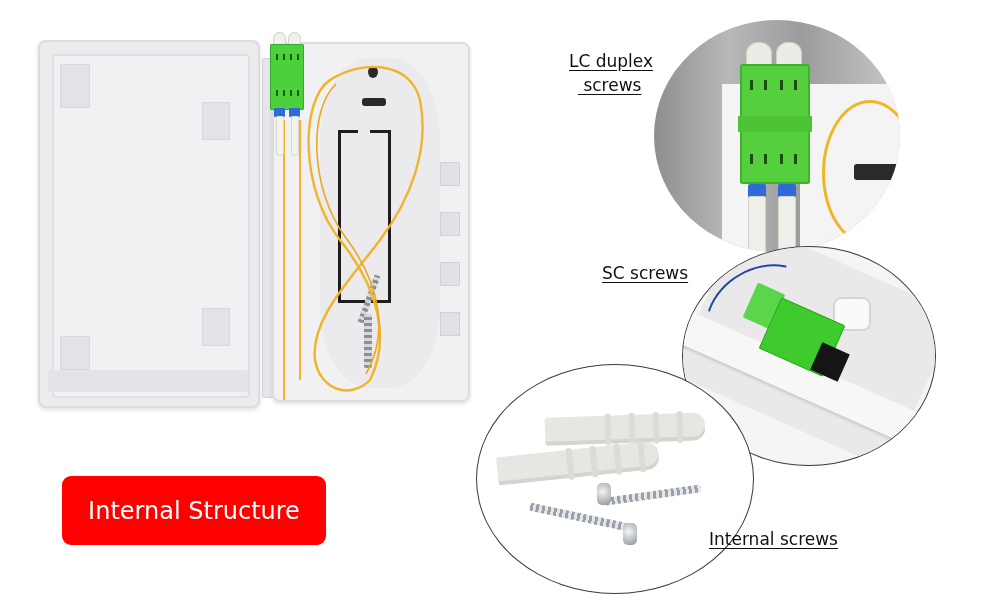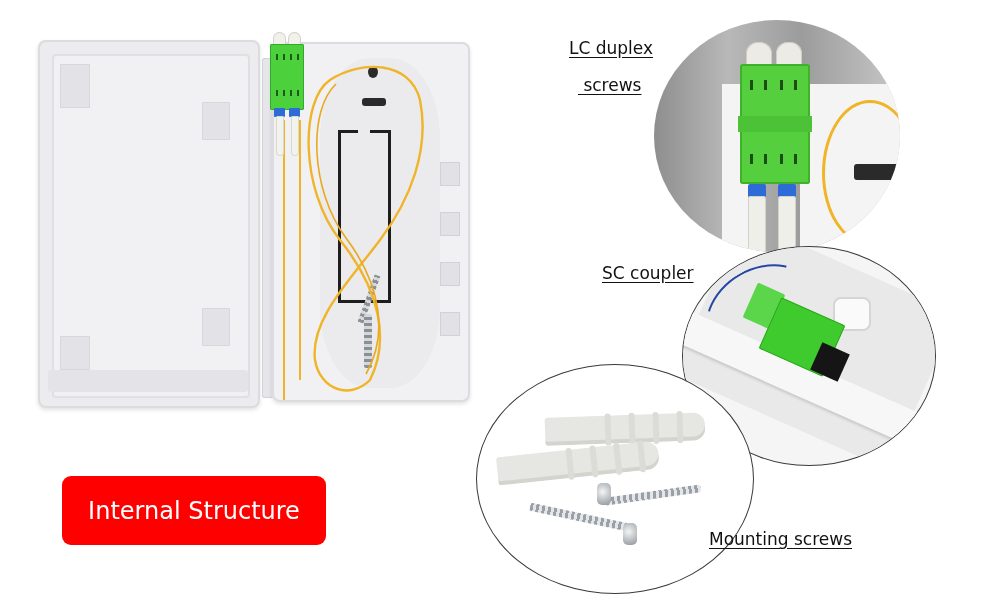--- a/index.html
+++ b/index.html
@@ -58,21 +58,21 @@
   .scz-wire { border:2px solid #2447a6; border-radius:50%; border-color:#2447a6 transparent transparent transparent; }
 
   
   .anchor { height:28px; background:#e6e6e2; border-radius:3px 12px 12px 3px; box-shadow: inset 0 -4px 0 #d4d4cf; }
   .anchor-rib { position:absolute; top:-2px; width:6px; height:32px; background:#dcdcd7; border-radius:3px; }
   .screw { height:8px; background: repeating-linear-gradient(90deg,#9aa0a6 0 3px,#e4e7ea 3px 6px); border-radius:2px; }
   .screw-head { width:14px; height:22px; background: radial-gradient(circle at 40% 40%,#f3f4f5,#8d9399); border-radius:5px; }
 
   
   .label { font-family:"DejaVu Sans", sans-serif; font-size:17px; color:#111; text-decoration:underline; text-underline-offset:3px; white-space:nowrap; }
-  .lbl-lc1 { left:569px; top:38px;text-decoration:underline; }
+  .lbl-lc1 { left:569px; top:51px;text-decoration:underline; }
   .lbl-lc2 { left:578px; top:75px; }
   .lbl-sc  { left:602px; top:263px; }
   .lbl-screws { left:709px; top:529px; }
 
   .badge { left:62px; top:476px; width:264px; height:69px; background:#ff0000; border-radius:9px;
            color:#ffffff; font-family:"DejaVu Sans", sans-serif; font-size:24px;
            display:flex; align-items:center; justify-content:center; }
 </style>
 </head>
 <body>
@@ -186,14 +186,14 @@
     <div class="anchor-rib" style="left:142px;"></div>
   </div>
   <div class="abs screw" style="left:128px;top:126px;width:96px;transform:rotate(-8deg);"></div>
   <div class="abs screw-head" style="left:120px;top:118px;"></div>
   <div class="abs screw" style="left:52px;top:148px;width:100px;transform:rotate(12deg);"></div>
   <div class="abs screw-head" style="left:146px;top:158px;"></div>
 </div>
 
 <div class="abs label lbl-lc1">LC duplex</div>
 <div class="abs label lbl-lc2" style="white-space:pre;"> screws</div>
-<div class="abs label lbl-sc">SC coupler</div>
-<div class="abs label lbl-screws">Mounting screws</div>
+<div class="abs label lbl-sc">SC screws</div>
+<div class="abs label lbl-screws">Internal screws</div>
 
 </body></html>

